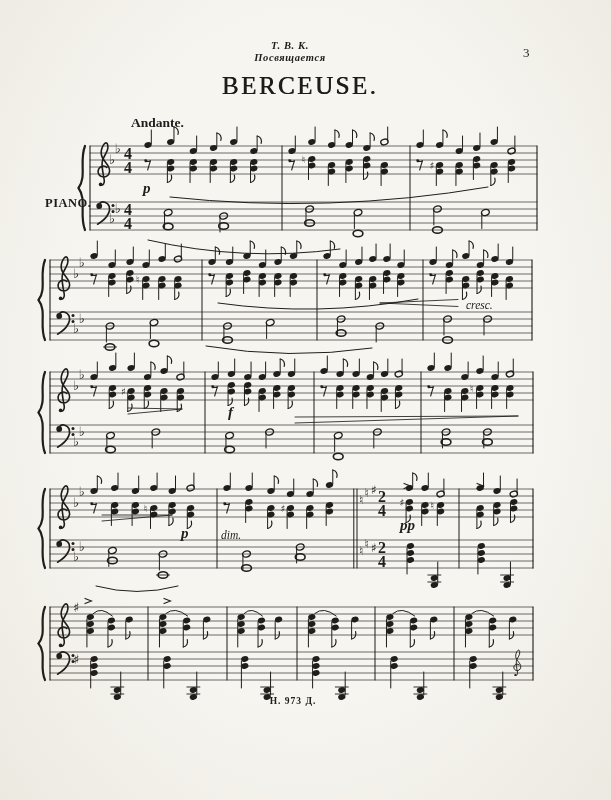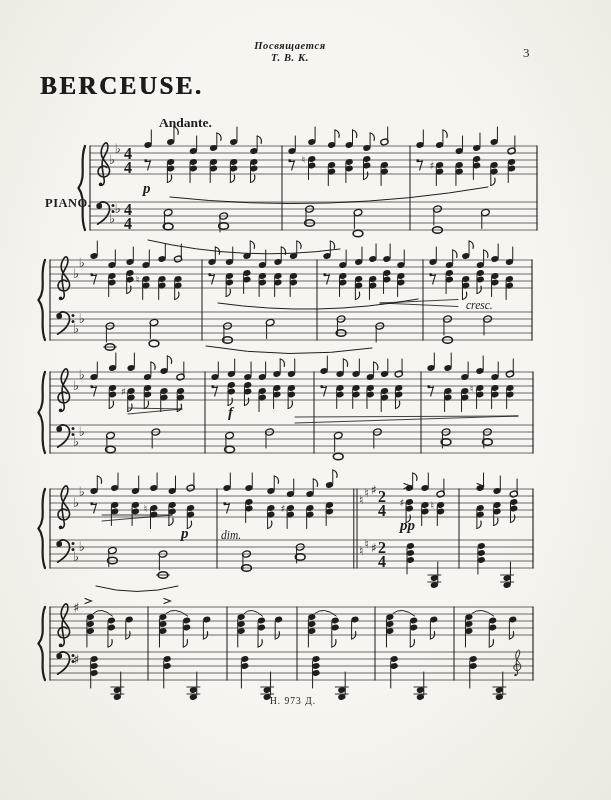--- a/index.html
+++ b/index.html
@@ -5,36 +5,36 @@
   html,body{margin:0;padding:0;background:#888;}
   .page{
     position:relative;width:611px;height:800px;overflow:hidden;
     background:radial-gradient(ellipse at 50% 45%, #f7f5f0 55%, #ece9e1 100%);
     font-family:"Liberation Serif",serif;color:#1e1c1a;
   }
   .page > div{position:absolute;}
   .dedication{top:40px;left:40px;width:500px;text-align:center;
     font-style:italic;font-weight:bold;font-size:10.5px;line-height:11.5px;letter-spacing:0.6px;}
   .pagenum{top:45px;left:523px;font-size:13px;}
-  .title{top:72px;left:40px;width:520px;
-    font-weight:bold;font-size:25px;letter-spacing:2.5px;
+  .title{top:72px;left:40px;width:520px;text-align:center;
+    font-weight:normal;font-size:25px;letter-spacing:2.5px;
     text-shadow:0.6px 0 0 #1e1c1a;}
   .credit{top:110px;right:76px;font-weight:bold;font-size:12.5px;letter-spacing:0.2px;}
-  .tempo{top:115px;left:131px;font-weight:bold;font-size:13.5px;margin-left:28px;}
+  .tempo{top:115px;left:131px;font-weight:bold;font-size:13.5px;}
   .piano{top:196px;left:45px;font-weight:bold;font-size:12.5px;letter-spacing:0.5px;}
-  .plate{top:696px;left:40px;width:506px;text-align:center;font-size:9.5px;letter-spacing:1px;}
+  .plate{top:696px;left:40px;width:506px;text-align:center;font-size:9.5px;letter-spacing:1px;font-weight:bold;}
   #score-svg{position:absolute;top:0;left:0;}
 </style>
 </head>
 <body>
 
 <div class="page">
   <div class="dedication">
+    <div>Т. В. К.</div>
     <div>Посвящается</div>
-    <div>Т. В. К.</div>
   </div>
   <div class="pagenum">3</div>
   <div class="title">BERCEUSE.</div>
   <div class="tempo">Andante.</div>
   <div class="piano">PIANO.</div>
   <svg id="score-svg" viewBox="0 0 611 800" width="611" height="800">
       <line x1="90" y1="146" x2="537" y2="146" stroke="#201d1a" stroke-width="0.8" stroke-linecap="round" opacity="0.8"></line>
       <line x1="90" y1="202" x2="537" y2="202" stroke="#201d1a" stroke-width="0.8" stroke-linecap="round" opacity="0.8"></line>
       <line x1="90" y1="153" x2="537" y2="153" stroke="#201d1a" stroke-width="0.8" stroke-linecap="round" opacity="0.8"></line>
       <line x1="90" y1="209" x2="537" y2="209" stroke="#201d1a" stroke-width="0.8" stroke-linecap="round" opacity="0.8"></line>

